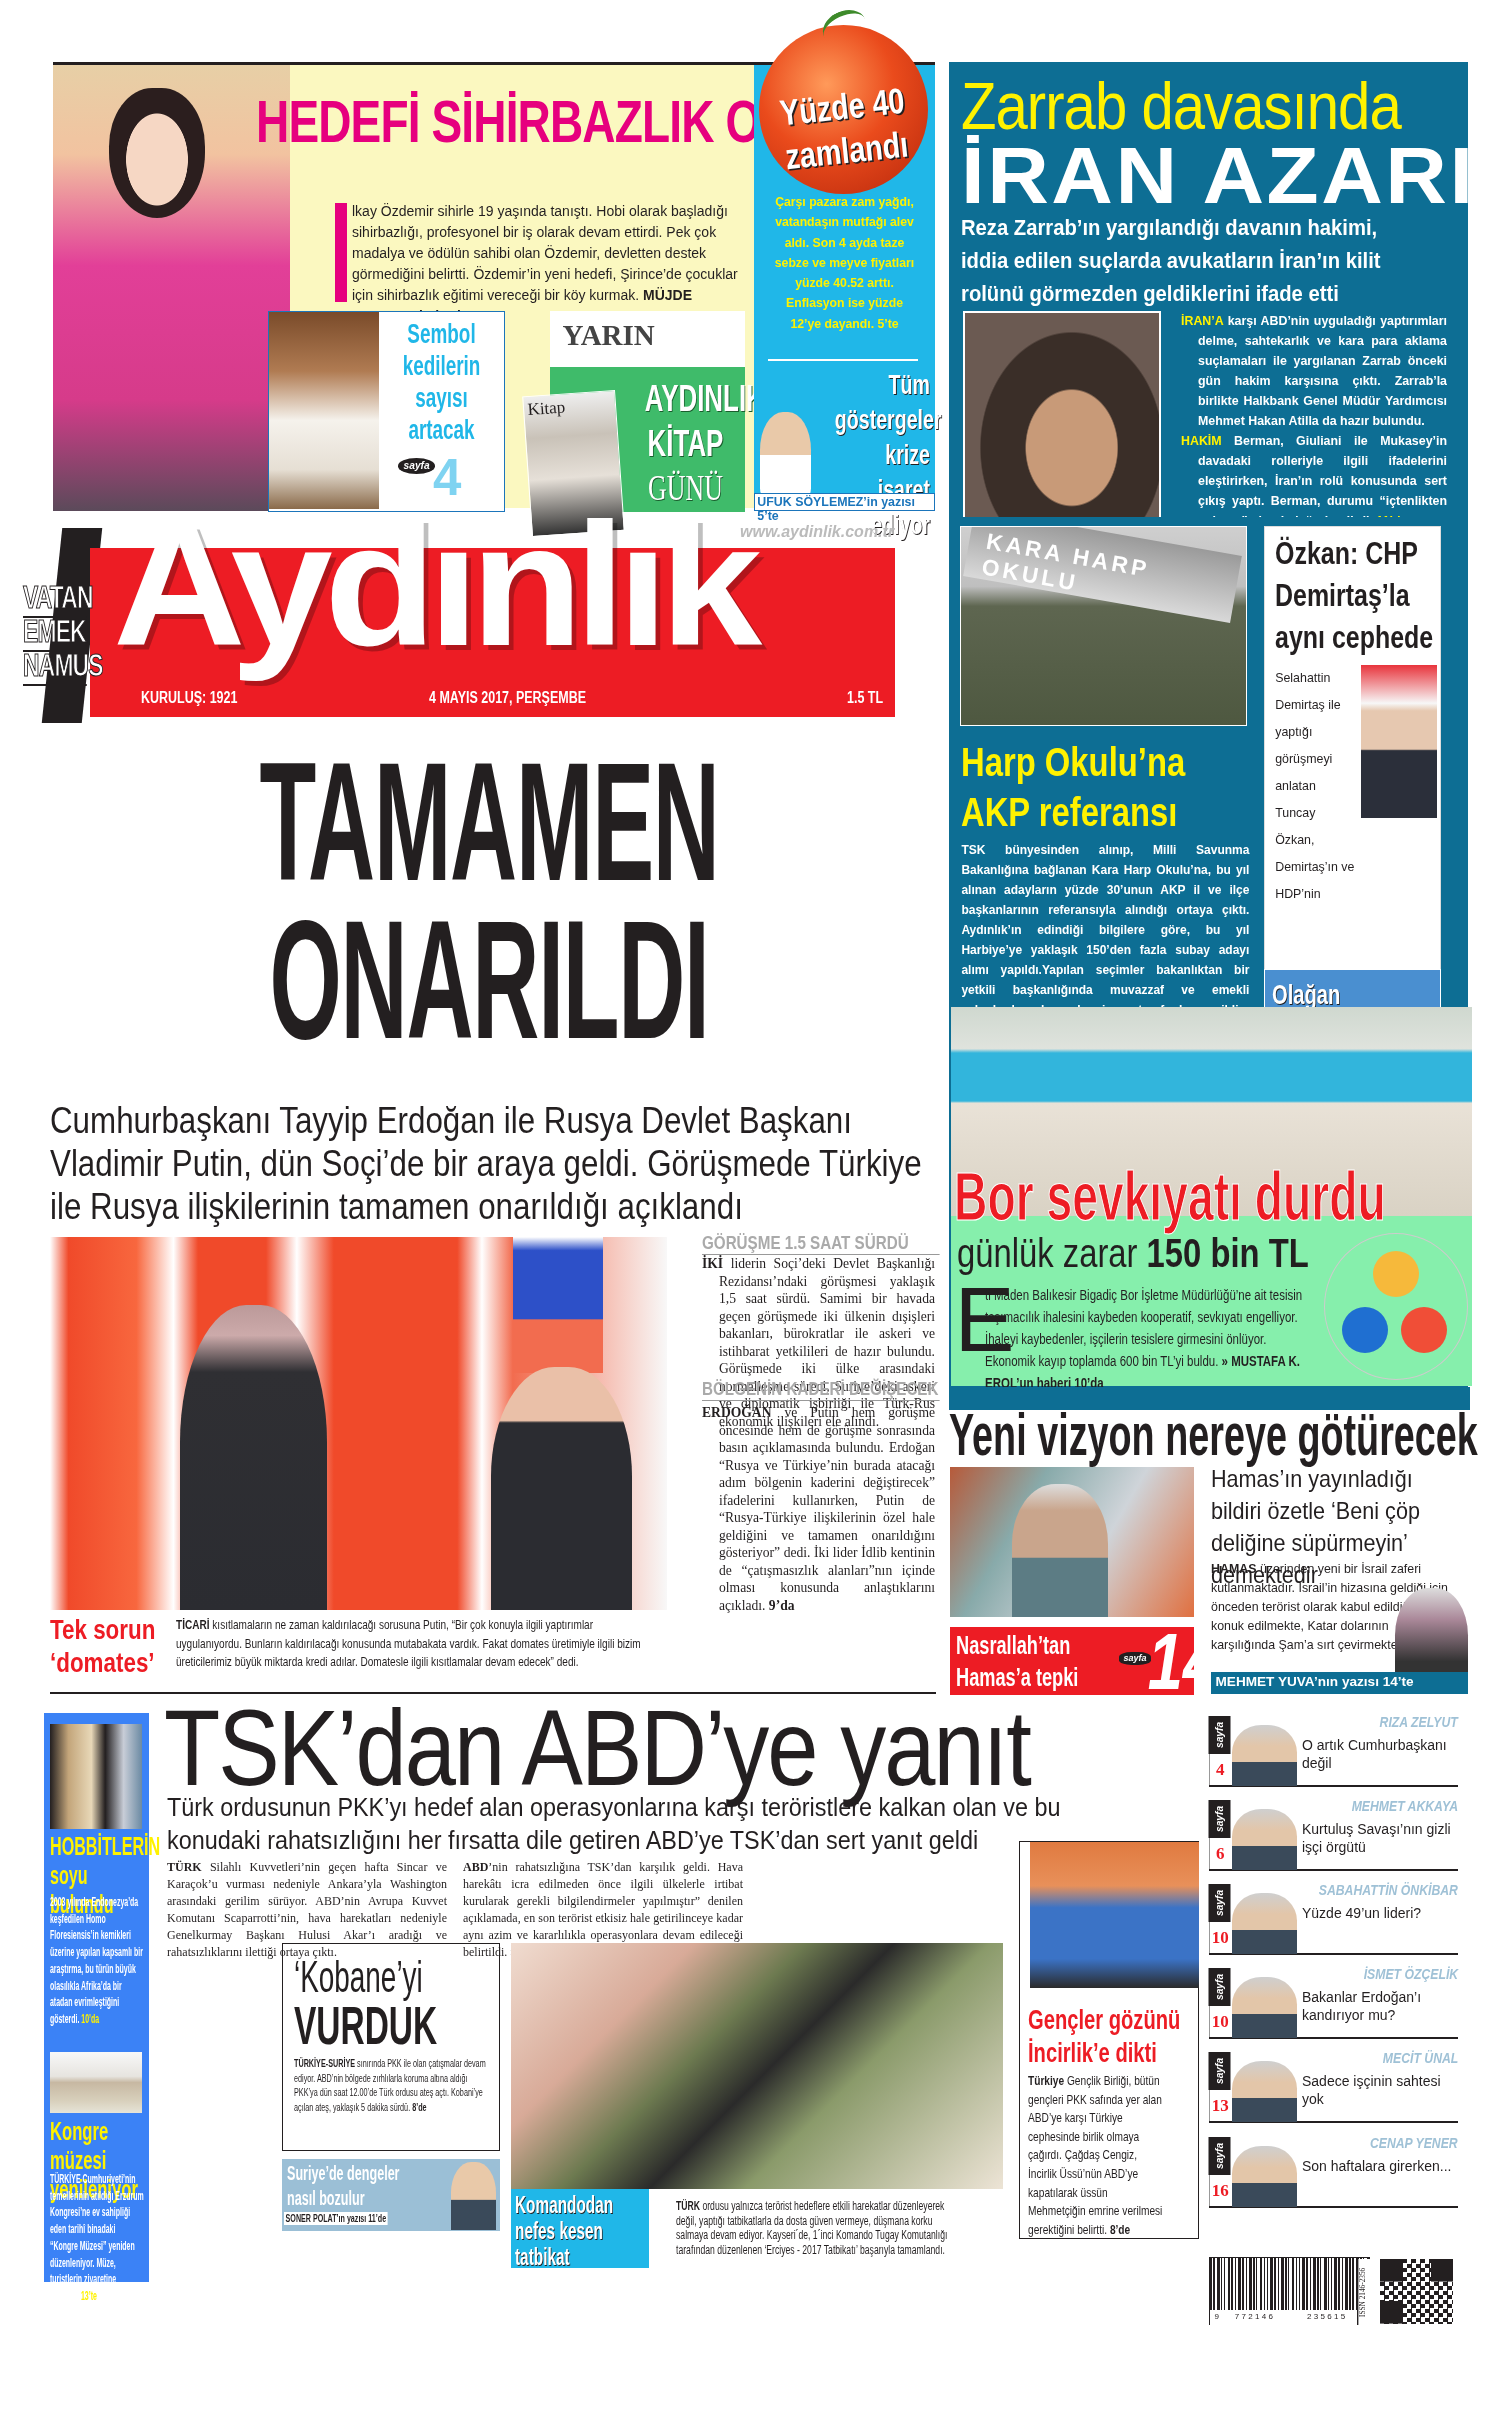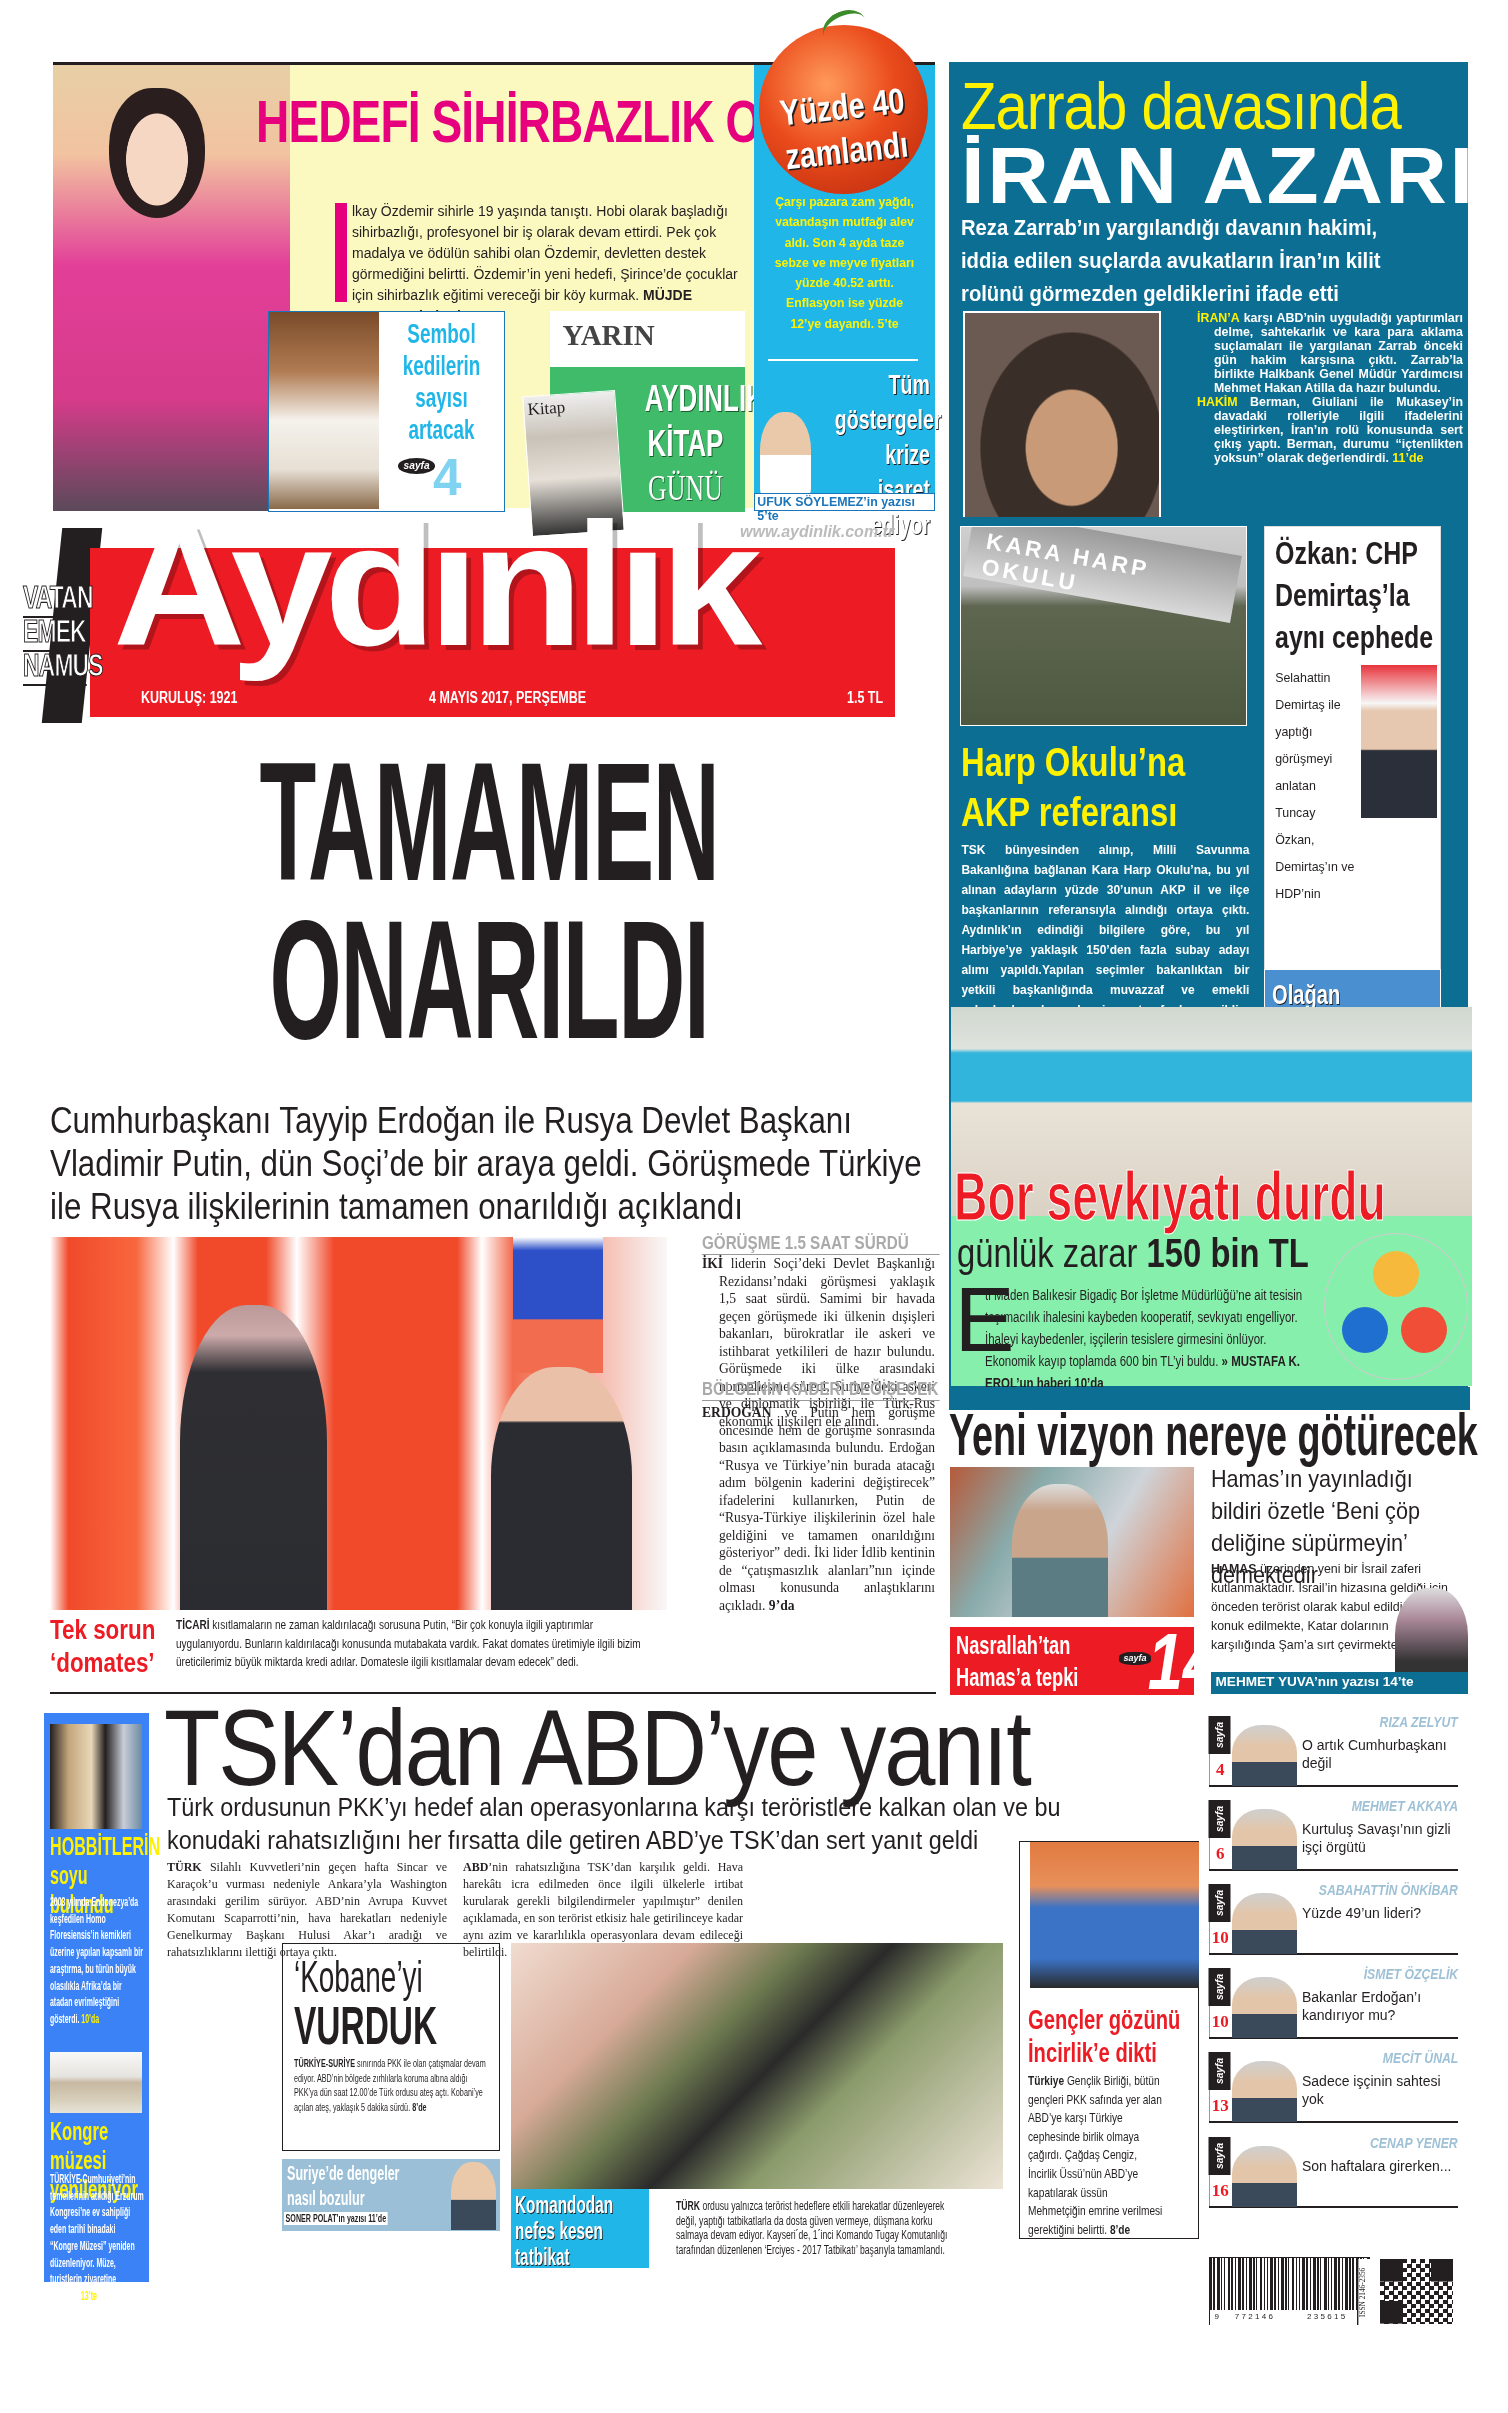--- a/index.html
+++ b/index.html
@@ -37,21 +37,21 @@
 #gosterge-title{left:40px;top:302px;width:136px;text-align:right;color:#fff;font-weight:bold;font-size:28px;line-height:35px;transform:scaleX(.7);transform-origin:right top;text-shadow:1.1px 1.1px 0 #231f20}
 #gosterge-photo{left:5.6px;top:347px;width:51px;height:85px;border-radius:45% 45% 10% 10%;background:linear-gradient(180deg,#e9c9a9 0,#e9c9a9 50%,#fff 51%,#fff 100%)}
 #gosterge-byline{left:0;top:428px;width:181px;height:18px;background:#fff;border:1.1px solid #1b75bb;color:#1b75bb;font-weight:bold;font-size:12.4px;padding:1.1px 2.3px;transform-origin:left}
 
 
 #zarrab-box{left:949px;top:62px;width:519px;height:455px;background:#0d6e94}
 #zarrab-kicker{left:12.4px;top:5.6px;font-size:66px;color:#fff200;letter-spacing:-1.1px;transform:scaleX(.88);transform-origin:left;white-space:nowrap}
 #zarrab-title{left:12.4px;top:68px;font-size:79px;color:#fff;font-weight:bold;letter-spacing:2.3px;transform:scaleX(1.08);transform-origin:left;white-space:nowrap}
 #zarrab-deck{left:12.4px;top:149px;width:497px;color:#fff;font-weight:bold;font-size:22px;line-height:33px;transform:scaleX(.92);transform-origin:left}
 #zarrab-photo{left:13.6px;top:249px;width:198px;height:249px;border:2.3px solid #fff;background:radial-gradient(ellipse at 55% 55%,#c89a78 0 30%,#3a2e28 31% 60%,#6b5a52 61% 100%)}
-#zarrab-body{left:248px;top:249px;width:266px;color:#fff;font-weight:bold;font-size:12.4px;line-height:14px}
+#zarrab-body{left:232px;top:249px;width:266px;color:#fff;font-weight:bold;font-size:12.4px;line-height:20px}
 #zarrab-body .lead{color:#fff200}
 
 
 #mast-red{left:90px;top:548px;width:805px;height:169px;background:#ed1c24}
 #mast-slash{left:52px;top:528px;width:40px;height:195px;background:#231f20;transform:skewX(-6deg)}
 #mast-logo{left:113px;top:497px;font-size:175px;font-weight:bold;color:#fff;letter-spacing:-8px;transform:scaleX(1.05);transform-origin:left;text-shadow:4.5px 4.5px 0 rgba(0,0,0,.25);white-space:nowrap;line-height:1}
 #mast-url{left:740px;top:523px;font-size:16px;font-weight:bold;color:#bbb;font-style:italic}
 .motto{font-size:30.5px;font-weight:bold;color:#fff;-webkit-text-stroke:1.1px #231f20;letter-spacing:-1.1px;transform:scaleX(.75);transform-origin:left;line-height:1;border-bottom:2.8px solid #231f20;padding-bottom:3.4px;width:85px}
 #mast-foundation,#mast-date,#mast-price{top:689px;color:#fff;font-weight:bold;font-size:16px;transform:scaleX(.78);transform-origin:left}
 

